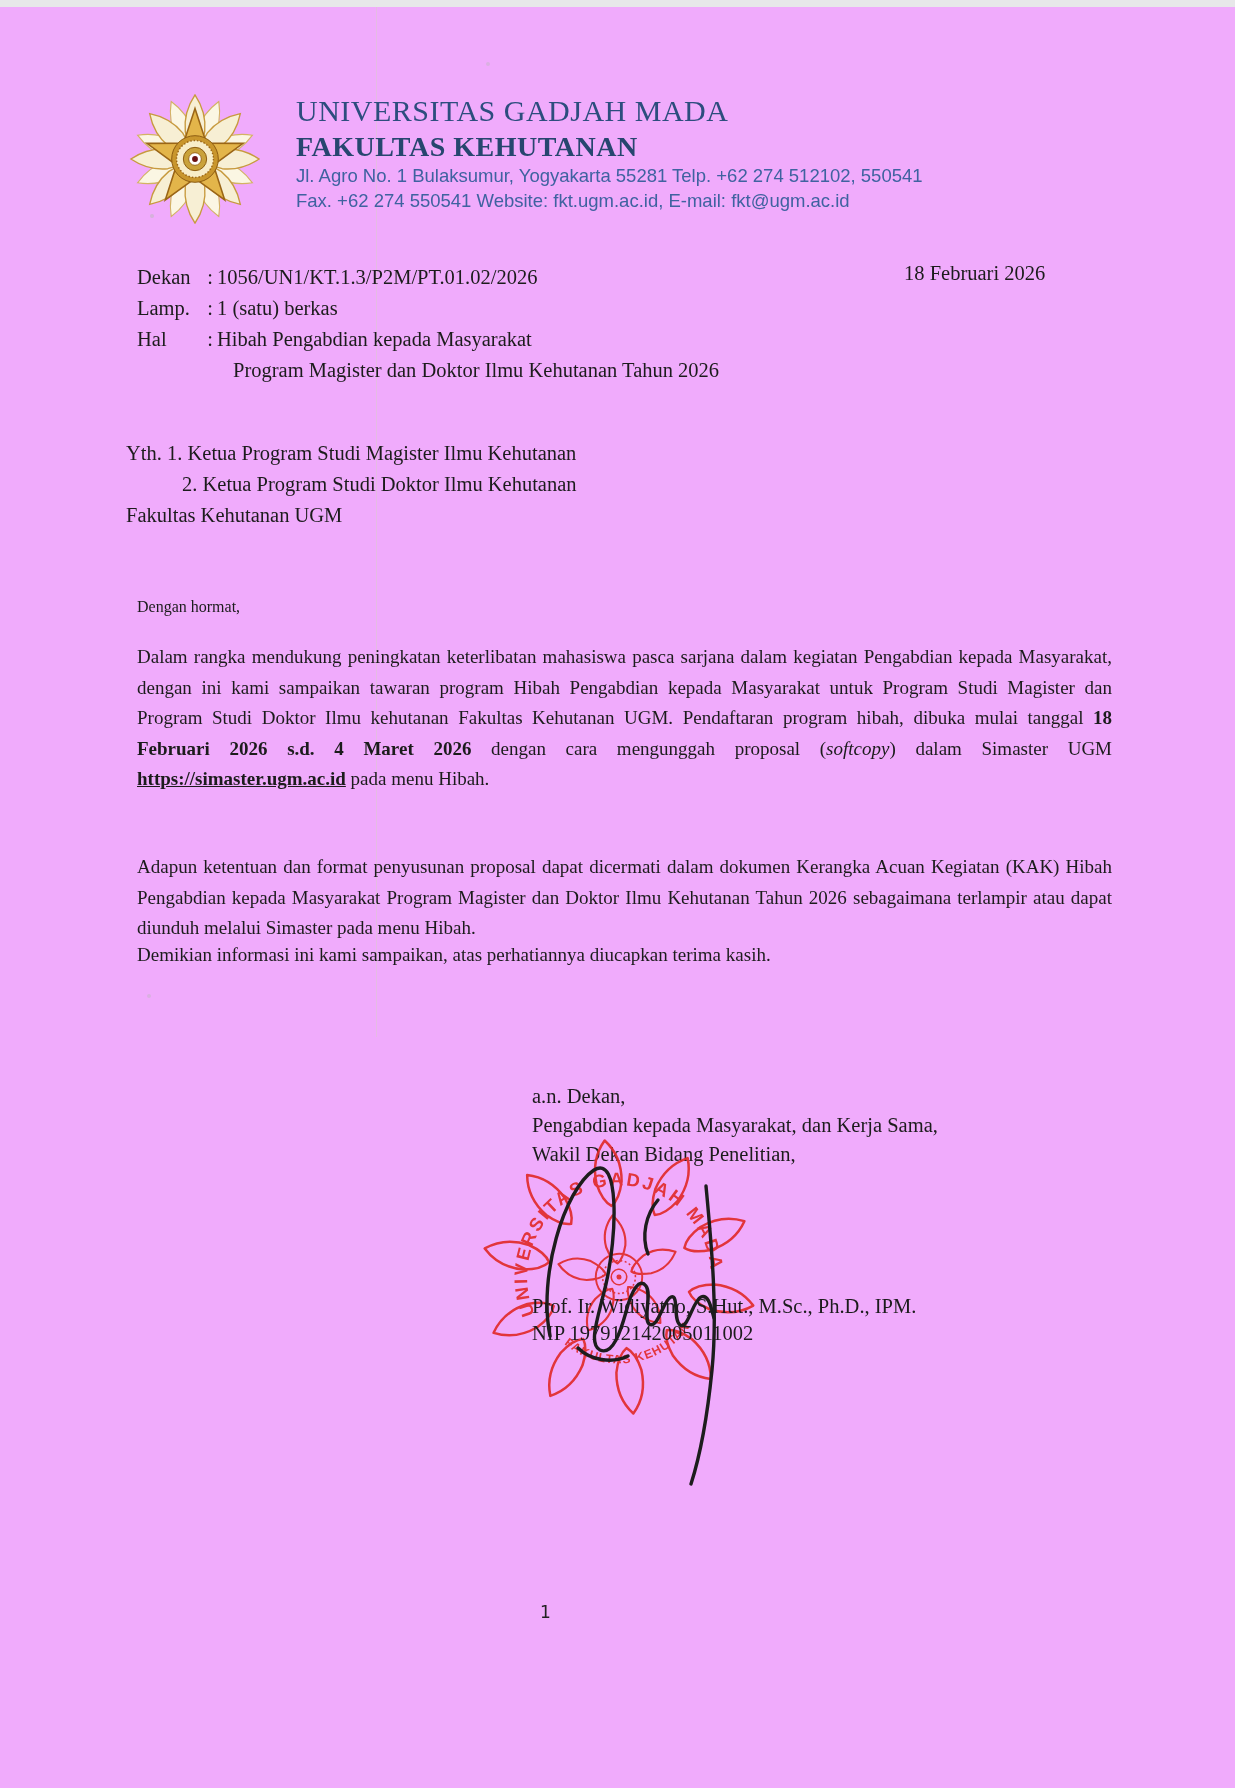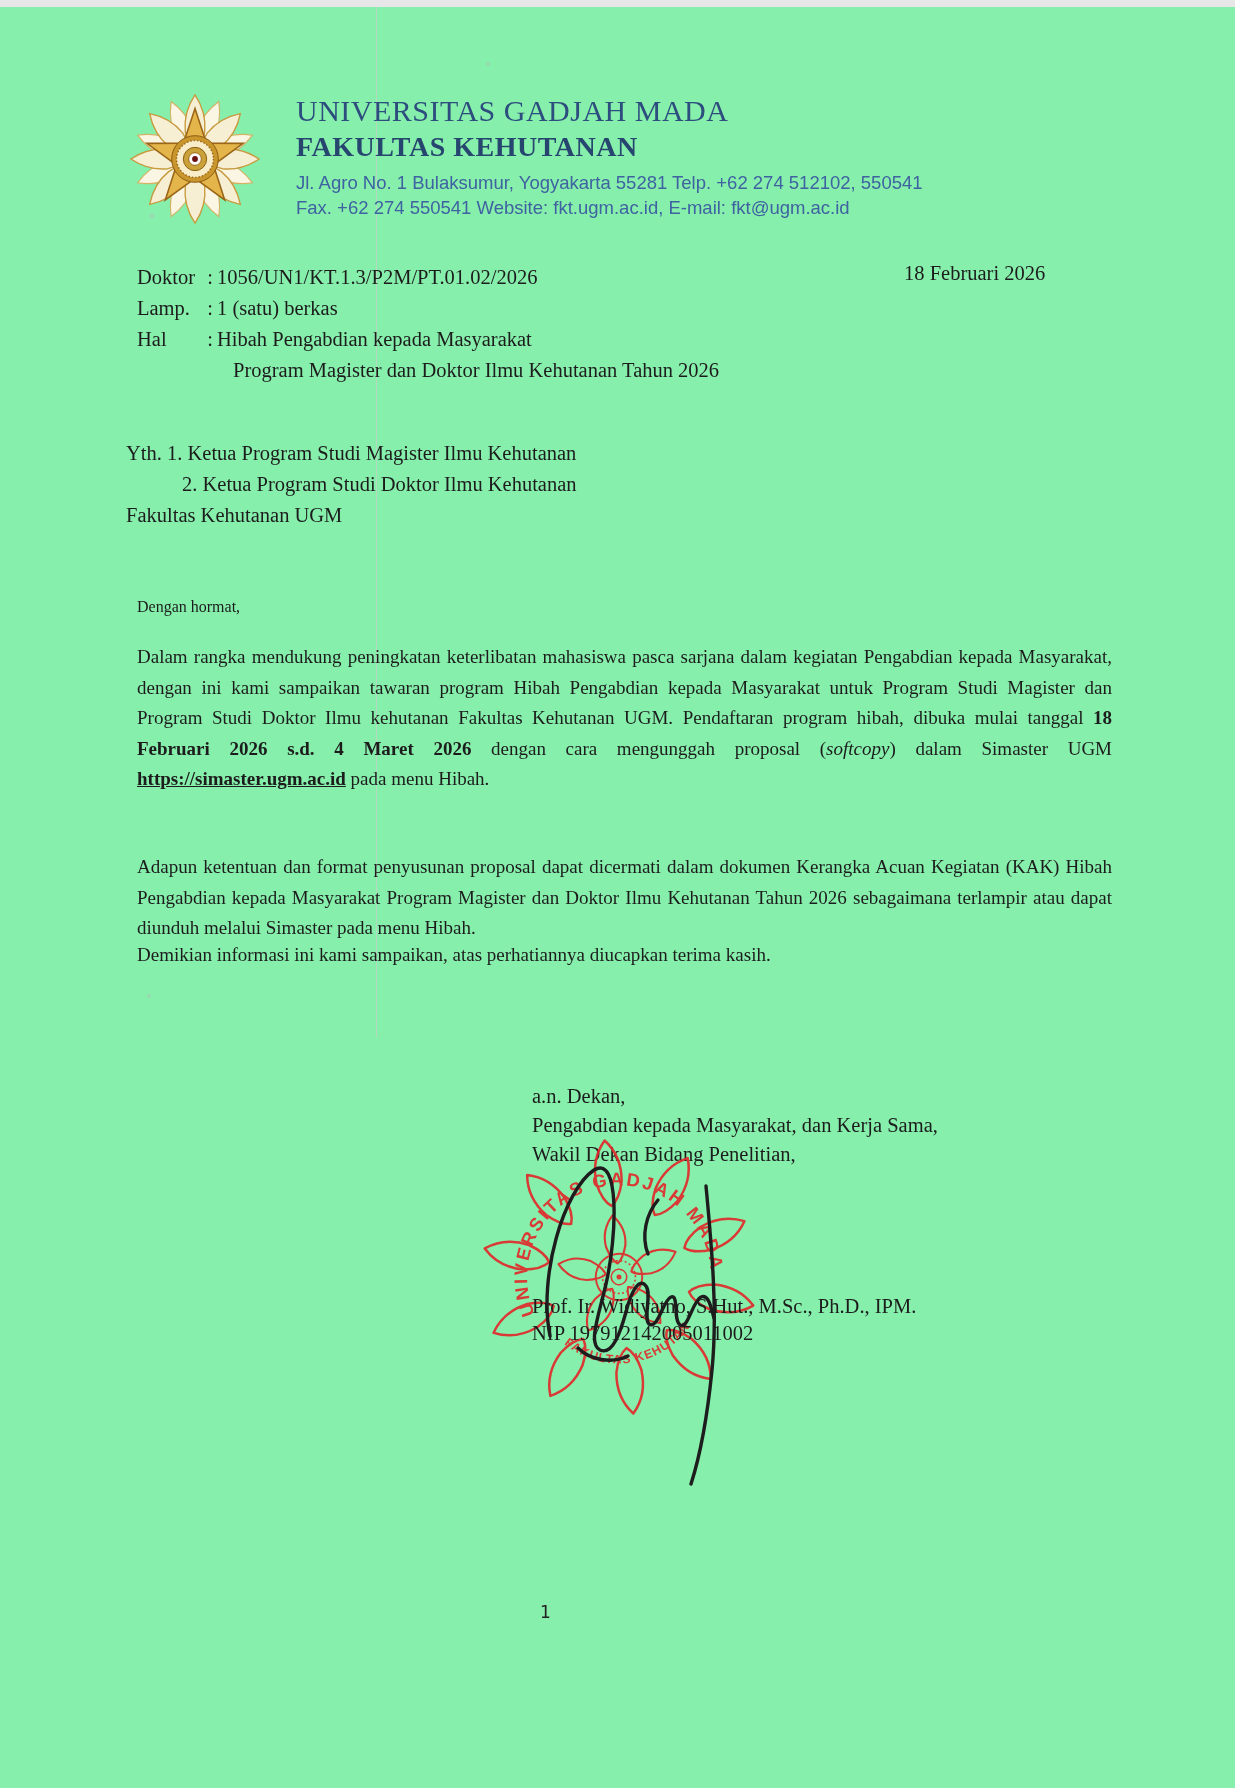--- a/index.html
+++ b/index.html
@@ -1,33 +1,33 @@
 <!DOCTYPE html>
 <html><head>
 <meta charset="utf-8">
 <style>
   html,body{margin:0;padding:0;background:#9a9a9a;}
   .page{
     position:relative;
     width:1235px;height:1788px;
-    background:#86efac;
+    background:#f0abfc;
     overflow:hidden;
     font-family:"Liberation Serif", serif;
     color:#1c1c1c;
   }
   .scan-top-strip{position:absolute;left:0;top:0;width:1235px;height:7px;background:#e7e7e9;}
   .scan-fold-line{position:absolute;left:376px;top:7px;width:1px;height:1030px;background:#dcc9ce;opacity:.55;}
   .speck{position:absolute;width:4px;height:4px;border-radius:50%;background:#b9b9b9;}
 
   
   .logo{position:absolute;left:127px;top:88px;width:136px;height:142px;}
   .header-text{position:absolute;left:296px;top:94px;}
   .univ-name{font-family:"Liberation Serif",serif;font-size:30px;letter-spacing:.5px;color:#2d4d7e;}
   .fac-name{font-family:"Liberation Serif",serif;font-size:28px;font-weight:bold;letter-spacing:.5px;color:#27466f;margin-top:3px;}
-  .addr{font-family:"Liberation Sans",sans-serif;font-size:18.5px;color:#3f62a0;line-height:25px;margin-top:7px;}
+  .addr{font-family:"Liberation Sans",sans-serif;font-size:18.5px;color:#3f62a0;line-height:25px;}
 
   
   .meta{position:absolute;left:137px;top:262px;font-size:20.5px;line-height:31px;}
   .meta-row{white-space:nowrap;}
   .meta-label{display:inline-block;width:66px;}
   .meta-colon{display:inline-block;width:14px;text-align:center;}
   .hal2{padding-left:96px;}
   .date-line{position:absolute;left:904px;top:262px;font-size:20.5px;}
 
   .recipient{position:absolute;left:126px;top:438px;font-size:20.5px;line-height:31px;}
@@ -100,21 +100,21 @@
     <div class="univ-name">UNIVERSITAS GADJAH MADA</div>
     <div class="fac-name">FAKULTAS KEHUTANAN</div>
     <div class="addr">
       <div>Jl. Agro No. 1 Bulaksumur, Yogyakarta 55281 Telp. +62 274 512102, 550541</div>
       <div>Fax. +62 274 550541 Website: fkt.ugm.ac.id, E-mail: fkt@ugm.ac.id</div>
     </div>
   </div>
 
   <div class="meta">
     <div class="meta-row">
-      <span class="meta-label">Doktor</span><span class="meta-colon">:</span><span>1056/UN1/KT.1.3/P2M/PT.01.02/2026</span>
+      <span class="meta-label">Dekan</span><span class="meta-colon">:</span><span>1056/UN1/KT.1.3/P2M/PT.01.02/2026</span>
     </div>
     <div class="meta-row">
       <span class="meta-label">Lamp.</span><span class="meta-colon">:</span><span>1 (satu) berkas</span>
     </div>
     <div class="meta-row">
       <span class="meta-label">Hal</span><span class="meta-colon">:</span><span>Hibah Pengabdian kepada Masyarakat</span>
     </div>
     <div class="meta-row hal2">Program Magister dan Doktor Ilmu Kehutanan Tahun 2026</div>
   </div>
   <div class="date-line">18 Februari 2026</div>

